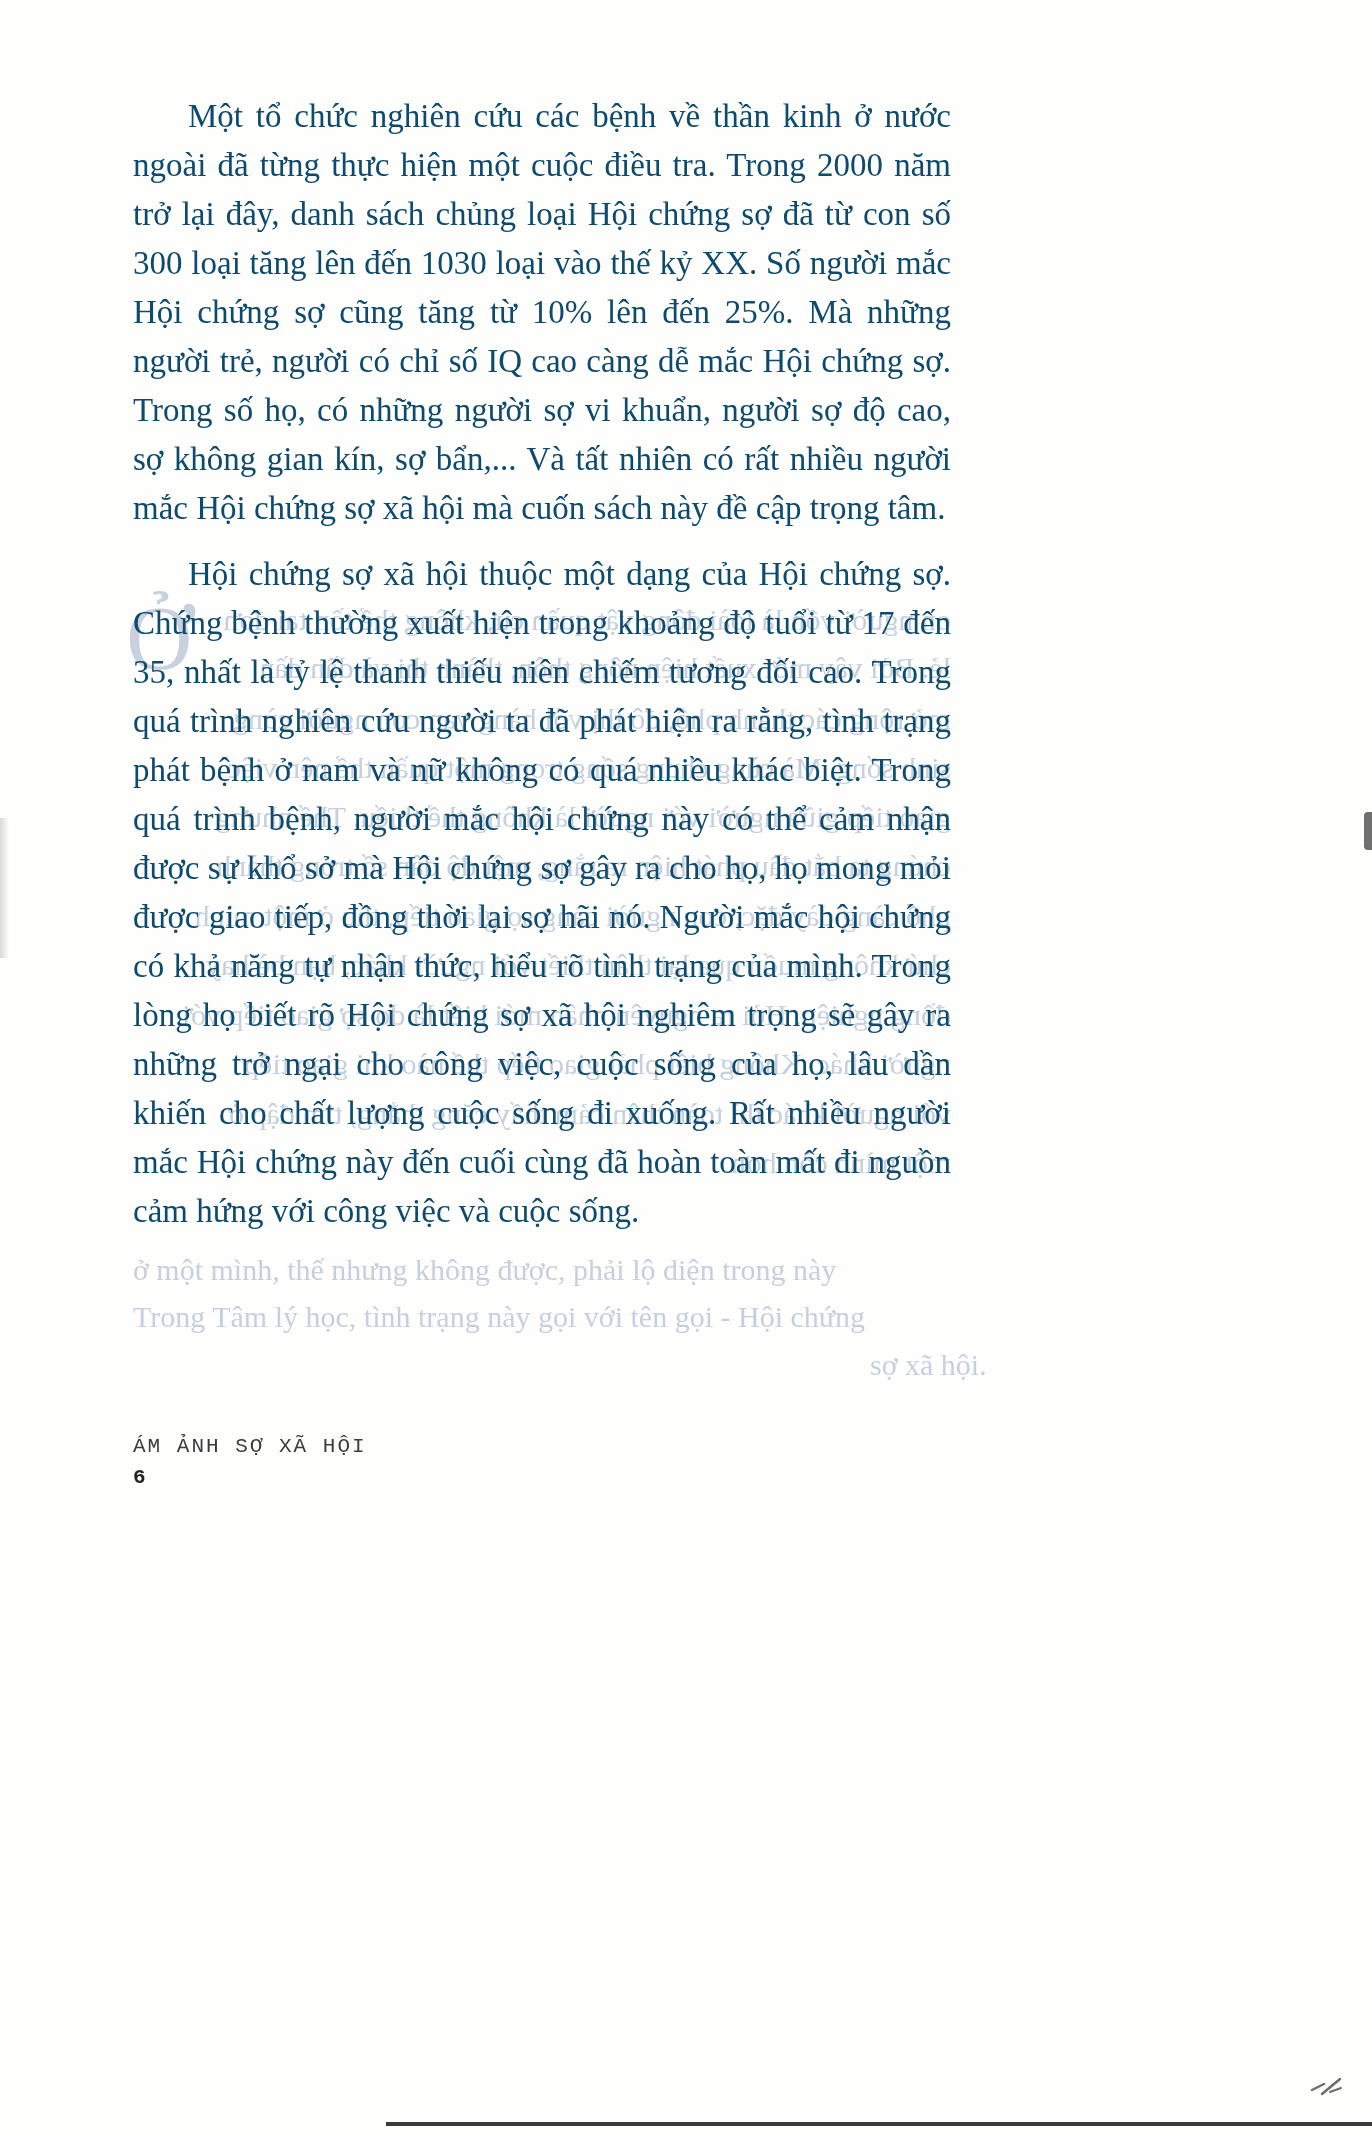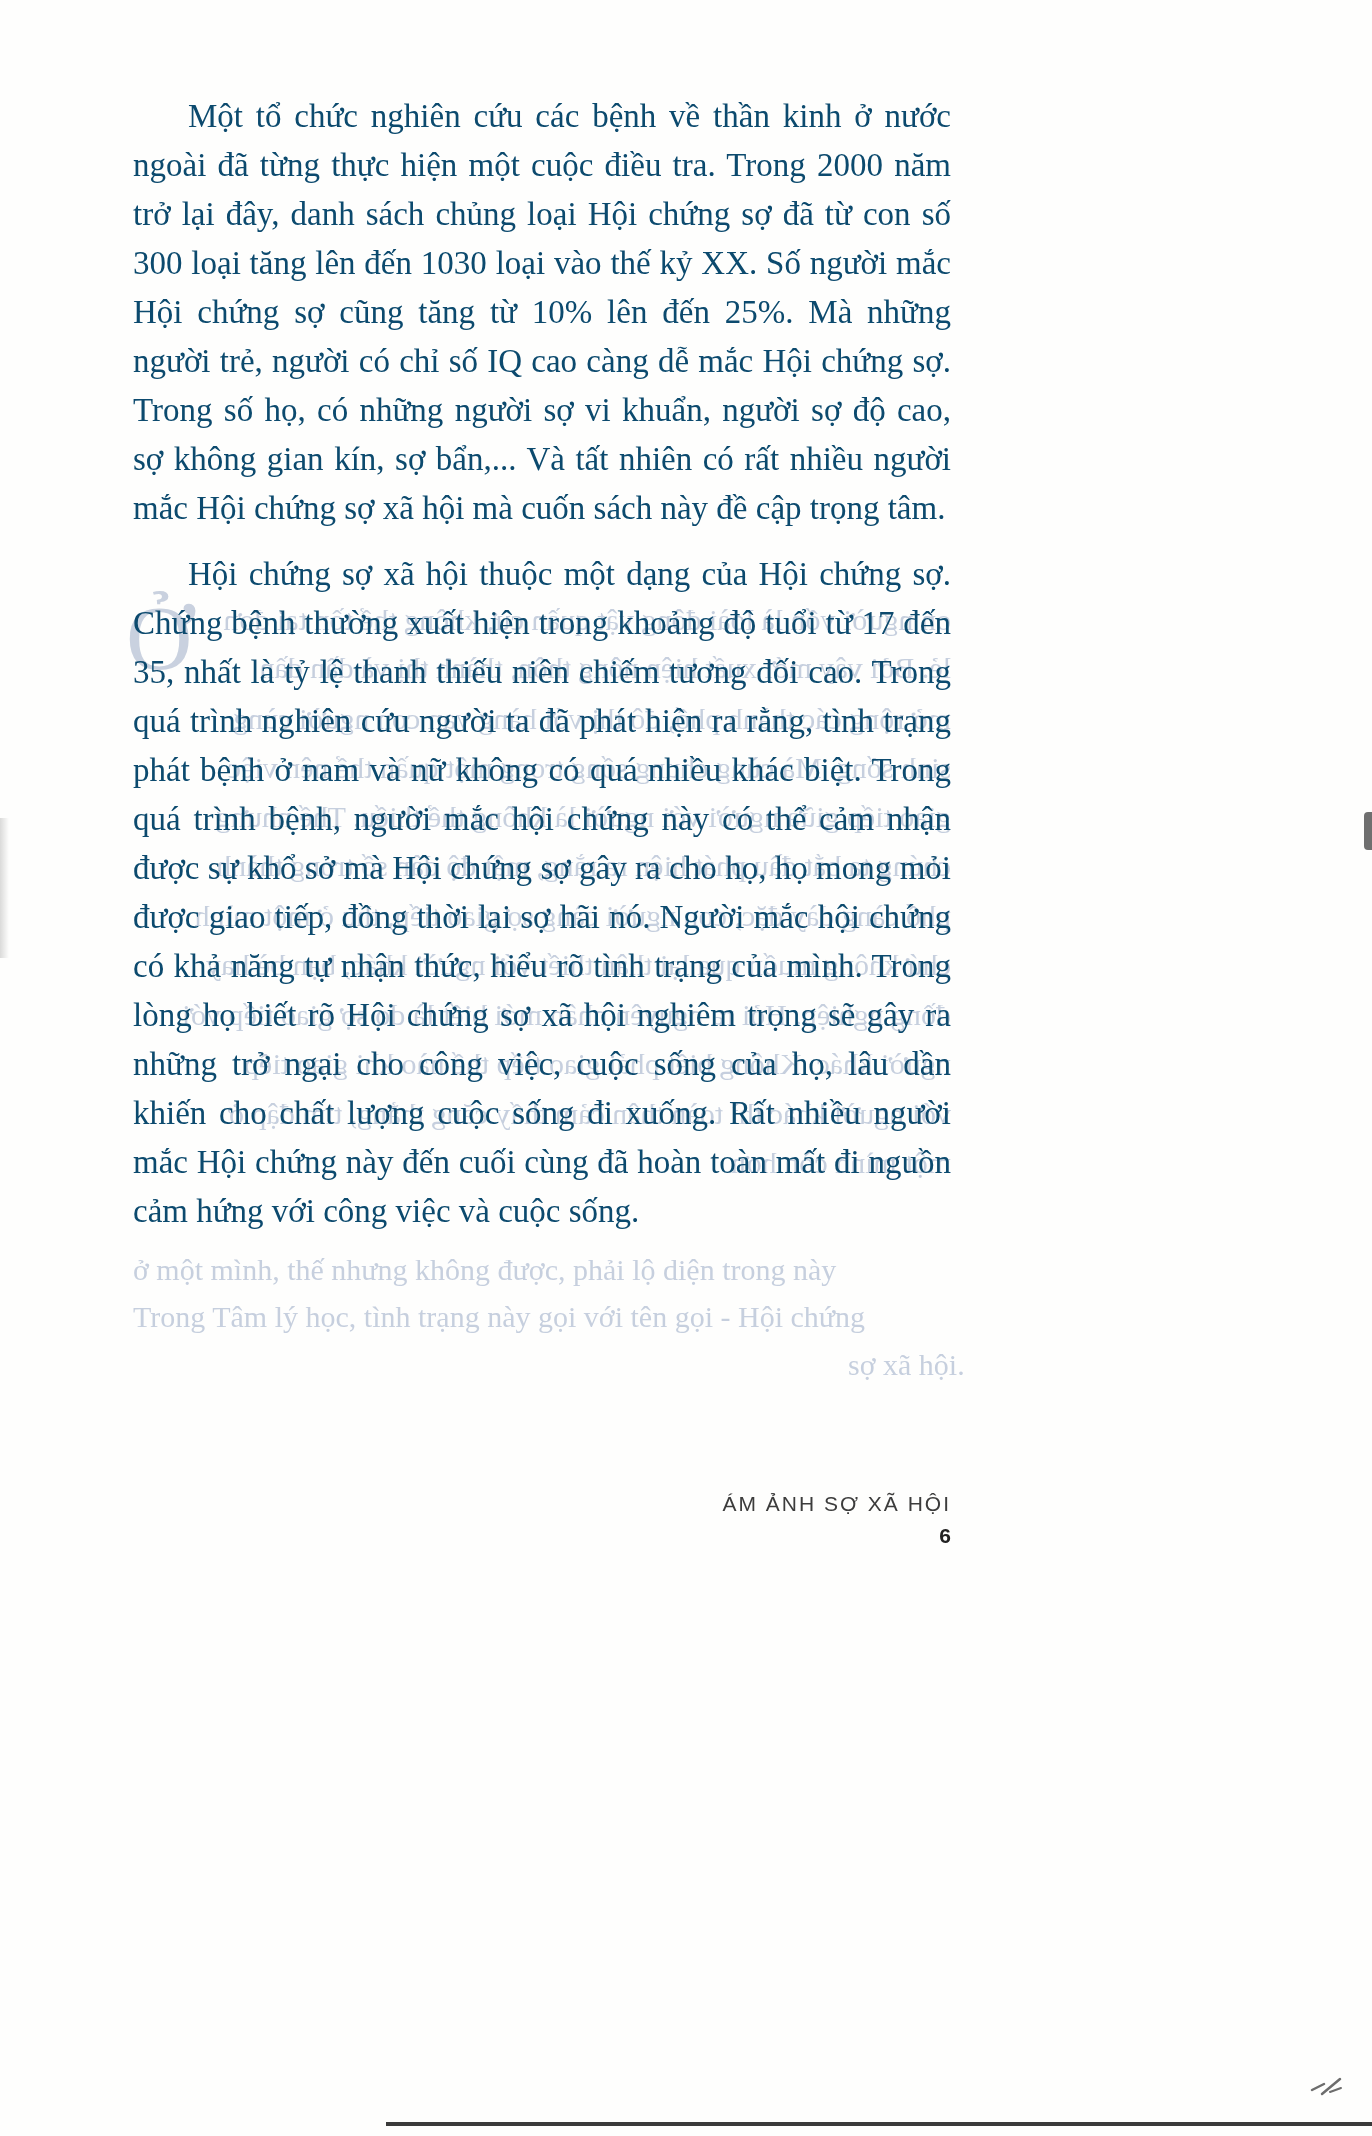--- a/index.html
+++ b/index.html
@@ -61,25 +61,25 @@
   }
   .para {
     margin: 0 0 17px 0;
     text-indent: 55px;
   }
 
   
   .footer {
     position: absolute;
     left: 133px;
-    top: 1492px;
+    top: 1435px;
     width: 818px;
     z-index: 2;
-    text-align: right;
-    font-family: Liberation Sans, sans-serif;
+    text-align: left;
+    font-family: Liberation Mono, monospace;
   }
   .footer-title {
     font-size: 21px;
     letter-spacing: 2px;
     color: #3c3c3c;
   }
   .page-number {
     margin-top: 8px;
     font-size: 21px;
     font-weight: bold;
@@ -140,21 +140,21 @@
     <div class="bleed-line mirrored" style="top:797px">giao tiếp giữa người với người là không thể thiếu. Thế nhưng</div>
     <div class="bleed-line mirrored" style="top:846px">chúng ta bắt đầu phát hiện ra rằng, mật độ dân số trong thành</div>
     <div class="bleed-line mirrored" style="top:896px">phố càng dày đặc, con người càng sợ giao tiếp, thu ở một mình</div>
     <div class="bleed-line mirrored" style="top:945px">chứ không muốn qua lại thân thiết với người khác, bạn bè hay</div>
     <div class="bleed-line mirrored" style="top:995px">đồng nghiệp. Hỏi ra nguyên nhân mới biết là do sợ giao tiếp với</div>
     <div class="bleed-line mirrored" style="top:1044px">người khác. Không biết phải giao tiếp thế nào khi giao tiếp</div>
     <div class="bleed-line mirrored" style="top:1094px">với người khác thì toàn thân cảm thấy căng thẳng, tim đập ở</div>
     <div class="bleed-line mirrored" style="top:1143px">một mình còn hơn</div>
     <div class="bleed-line" style="top:1250px">ở một mình, thế nhưng không được, phải lộ diện trong này</div>
     <div class="bleed-line" style="top:1297px">Trong Tâm lý học, tình trạng này gọi với tên gọi - Hội chứng</div>
-    <div class="bleed-line" style="top:1345px; left:848px; width:120px">sợ xã hội.</div>
+    <div class="bleed-line" style="top:1345px; left:870px; width:120px">sợ xã hội.</div>
   </div>
 
   <div class="body-text">
     <p class="para">Một tổ chức nghiên cứu các bệnh về thần kinh ở nước ngoài đã từng thực hiện một cuộc điều tra. Trong 2000 năm trở lại đây, danh sách chủng loại Hội chứng sợ đã từ con số 300 loại tăng lên đến 1030 loại vào thế kỷ XX. Số người mắc Hội chứng sợ cũng tăng từ 10% lên đến 25%. Mà những người trẻ, người có chỉ số IQ cao càng dễ mắc Hội chứng sợ. Trong số họ, có những người sợ vi khuẩn, người sợ độ cao, sợ không gian kín, sợ bẩn,... Và tất nhiên có rất nhiều người mắc Hội chứng sợ xã hội mà cuốn sách này đề cập trọng tâm.</p>
     <p class="para">Hội chứng sợ xã hội thuộc một dạng của Hội chứng sợ. Chứng bệnh thường xuất hiện trong khoảng độ tuổi từ 17 đến 35, nhất là tỷ lệ thanh thiếu niên chiếm tương đối cao. Trong quá trình nghiên cứu người ta đã phát hiện ra rằng, tình trạng phát bệnh ở nam và nữ không có quá nhiều khác biệt. Trong quá trình bệnh, người mắc hội chứng này có thể cảm nhận được sự khổ sở mà Hội chứng sợ gây ra cho họ, họ mong mỏi được giao tiếp, đồng thời lại sợ hãi nó. Người mắc hội chứng có khả năng tự nhận thức, hiểu rõ tình trạng của mình. Trong lòng họ biết rõ Hội chứng sợ xã hội nghiêm trọng sẽ gây ra những trở ngại cho công việc, cuộc sống của họ, lâu dần khiến cho chất lượng cuộc sống đi xuống. Rất nhiều người mắc Hội chứng này đến cuối cùng đã hoàn toàn mất đi nguồn cảm hứng với công việc và cuộc sống.</p>
   </div>
 
   <div class="footer">
     <div class="footer-title">ÁM ẢNH SỢ XÃ HỘI</div>
     <div class="page-number">6</div>

